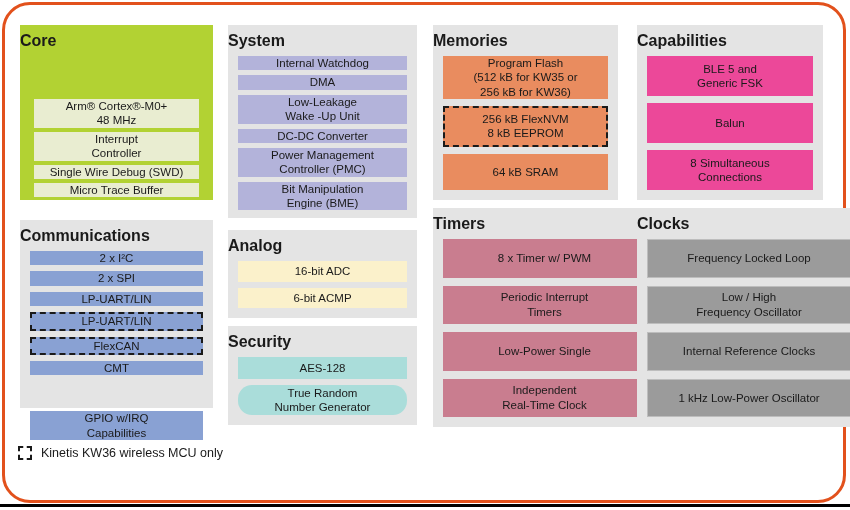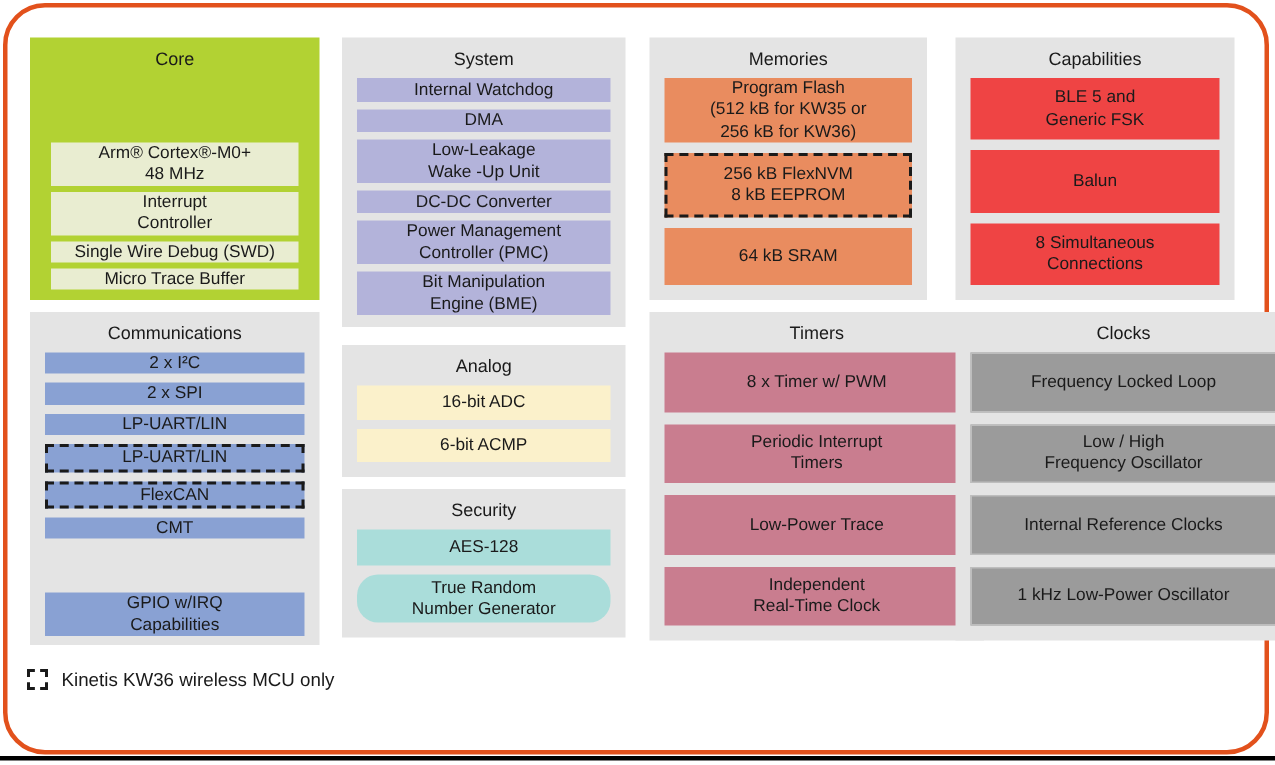--- a/index.html
+++ b/index.html
@@ -4,33 +4,33 @@
 <style>
   * { margin: 0; padding: 0; box-sizing: border-box; }
   html, body { width: 850px; height: 510px; background: #ffffff; overflow: hidden; }
   body { font-family: "Liberation Sans", sans-serif; color: #1a1a1a; position: relative; }
 
   .bottom-line { position: absolute; left: 0; top: 504px; width: 850px; height: 3px; background: #000000; }
   .frame { position: absolute; left: 2px; top: 2px; width: 844px; height: 501px;
            border: 3px solid #e2511c; border-radius: 28px; background: transparent; }
 
   .panel { position: absolute; background: #e4e4e4; display: flex; flex-direction: column; }
-  .panel-title { flex: 0 0 auto; text-align: center; font-weight: normal; font-size: 12px; padding: 7px 0 5px 0; }
+  .panel-title { flex: 0 0 auto; font-weight: bold; font-size: 16px; padding: 7px 0 5px 0; }
   .blocks { flex: 1 1 auto; display: flex; flex-direction: column; padding: 1px 10px 10px 10px; }
 
   .block { display: flex; align-items: center; justify-content: center; text-align: center;
            font-size: 11.5px; line-height: 1.25; white-space: pre-line; flex: 1 1 0; }
   .f17 { flex: 1.7 1 0; }
   .f125 { flex: 1.25 1 0; margin-top: 30px; }
   .f135 { flex: 1.35 1 0; border-radius: 14px; }
   .dashed { border: 2px dashed #1a1a1a; }
 
   
   .p-core          { left: 20px;  top: 25px;  width: 193px; height: 175px; background: #b2d233; }
-  .p-comms         { left: 20px;  top: 208px; width: 193px; height: 222px; }
+  .p-comms         { left: 20px;  top: 220px; width: 193px; height: 188px; }
   .p-system        { left: 228px; top: 25px;  width: 189px; height: 193px; }
   .p-analog        { left: 228px; top: 230px; width: 189px; height: 88px; }
   .p-security      { left: 228px; top: 326px; width: 189px; height: 99px; }
   .p-memories      { left: 433px; top: 25px;  width: 185px; height: 175px; }
   .p-timers        { left: 433px; top: 208px; width: 223px; height: 219px; }
   .p-transceiver   { left: 637px; top: 25px;  width: 186px; height: 175px; }
   .p-clocks        { left: 637px; top: 208px; width: 224px; height: 219px; }
 
   
   .p-core .blocks        { gap: 4px;  padding: 2px 14px 12px 14px; margin-top: 42px; }
@@ -41,21 +41,21 @@
   .p-system .block       { background: #b3b3da; }
   .p-analog .blocks      { gap: 6px; }
   .p-analog .block       { background: #fbf1cb; }
   .p-security .blocks    { gap: 6px; }
   .p-security .block     { background: #aaddda; }
   .p-memories .blocks    { gap: 7px; }
   .p-memories .block     { background: #e98c5f; }
   .p-timers .blocks      { gap: 8px; }
   .p-timers .block       { background: #c97d8f; }
   .p-transceiver .blocks { gap: 7px; }
-  .p-transceiver .block  { background: #ef4444; }
+  .p-transceiver .block  { background: #ec4899; }
   .p-clocks .blocks      { gap: 8px; }
   .p-clocks .block       { background: #9b9b9b; border: 1px solid #bdbdbd; }
 
   .legend { position: absolute; left: 18px; top: 446px; display: flex; align-items: center; gap: 9px; }
   .legend-box { width: 14px; height: 14px; border: 2px dashed #1a1a1a; background: #ffffff; }
   .legend-label { font-size: 12.5px; }
 </style>
 </head>
 <body>
 
@@ -131,21 +131,21 @@
     <div class="block">64 kB SRAM</div>
   </div>
 </div>
 
 <div class="panel p-timers">
   <div class="panel-title">Timers</div>
   <div class="blocks">
     <div class="block">8 x Timer w/ PWM</div>
     <div class="block">Periodic Interrupt
 Timers</div>
-    <div class="block">Low-Power Trace</div>
+    <div class="block">Low-Power Single</div>
     <div class="block">Independent
 Real-Time Clock</div>
   </div>
 </div>
 
 <div class="panel p-transceiver">
   <div class="panel-title">Capabilities</div>
   <div class="blocks">
     <div class="block">BLE 5 and
 Generic FSK</div>

